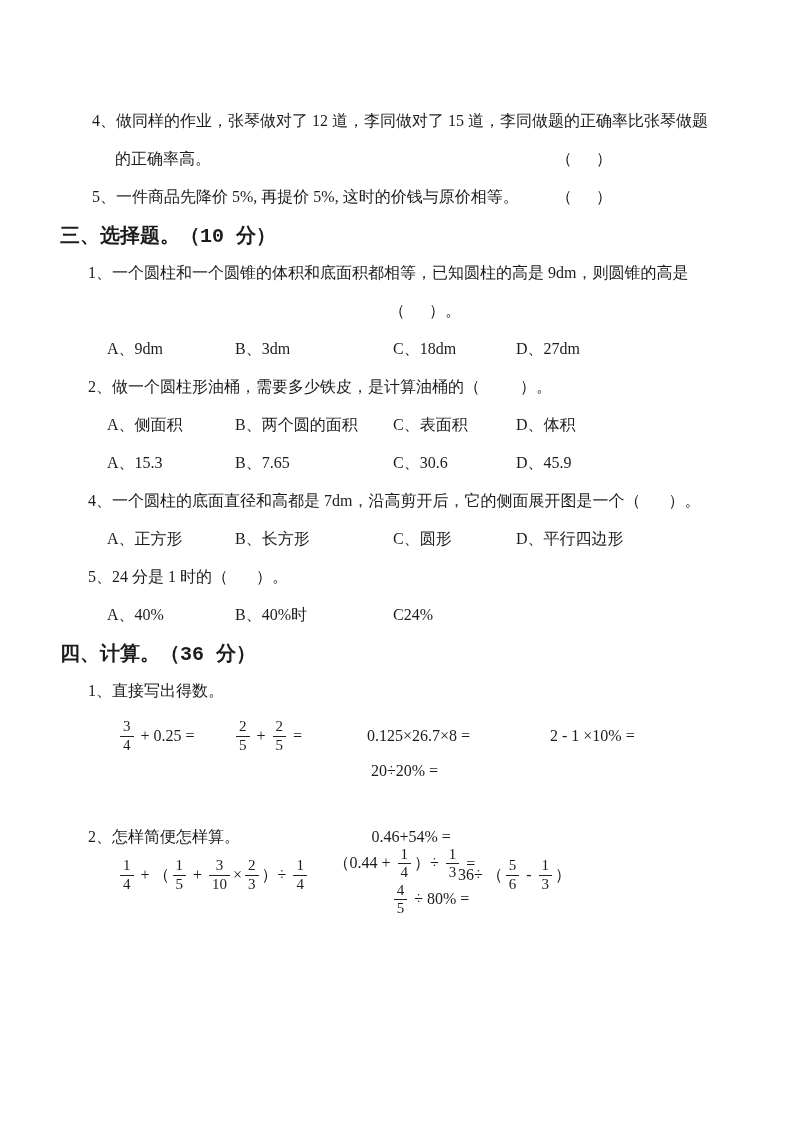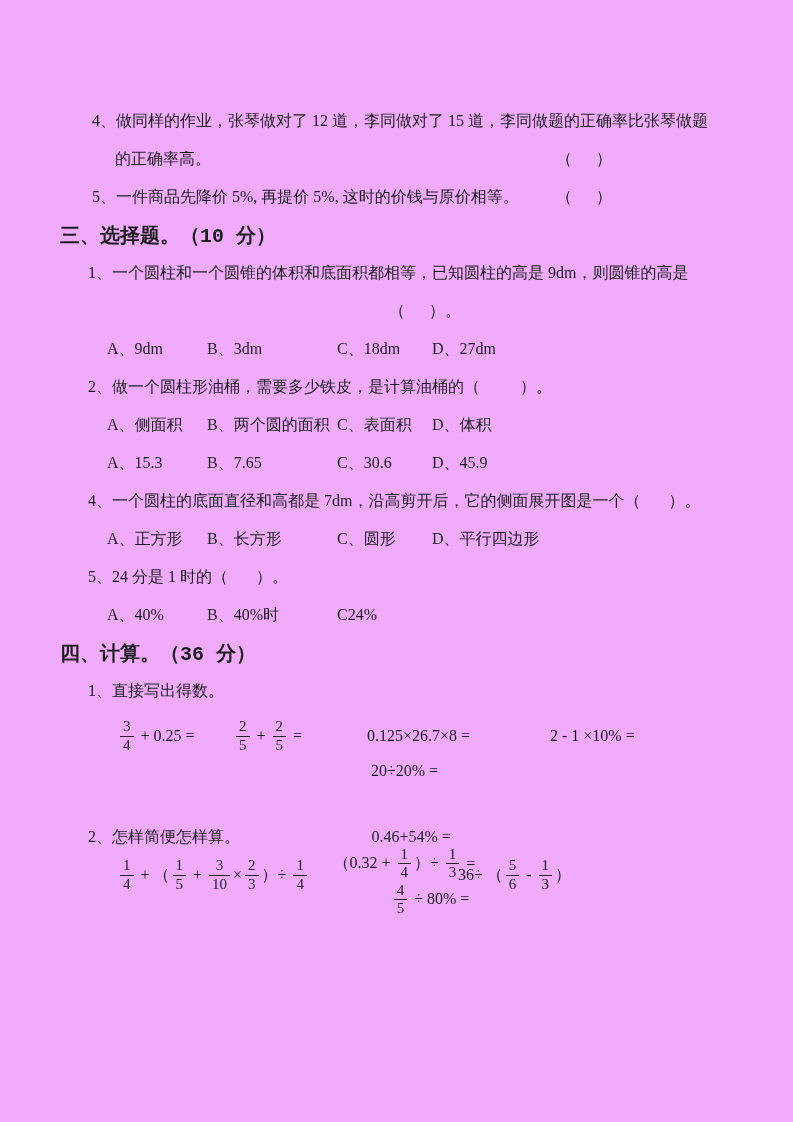--- a/index.html
+++ b/index.html
@@ -1,28 +1,28 @@
 <!DOCTYPE html>
 <html><head>
 <meta charset="utf-8">
 <style>
   html,body { margin:0; padding:0; background:#888; }
   .page {
-    width:793px; height:1122px; background:#f0abfc; position:relative;
+    width:793px; height:1122px; background:#ffffff; position:relative;
     font-family:"Liberation Serif","DejaVu Serif",serif;
     color:#1c1c1c; font-size:16px; margin:0 auto; overflow:hidden;
   }
   .content { position:absolute; left:60px; top:102px; width:675px; }
   .line { min-height:38px; display:flex; align-items:center; }
   .pre { white-space:pre; }
   .sec-title { font-weight:bold; font-size:20px;font-family:Liberation Mono, monospace; }
   .indent-q { padding-left:28px; }
   .indent-wrap { padding-left:55px;justify-content:center; }
   .indent-item { padding-left:32px; }
-  .opts { display:grid; grid-template-columns:100px 130px 95px auto; padding-left:47px; align-items:center; }
+  .opts { display:grid; grid-template-columns:100px 130px 95px auto; padding-left:47px; align-items:center;gap:28px; }
   .bracket-right { margin-left:auto; margin-right:123px; white-space:pre; }
   .math-row { display:flex; align-items:center; height:52px; }
   .math-row .expr { display:flex; align-items:center; white-space:pre; }
   .mrow1 { padding-left:57px; }
   .mrow1 .e1 { width:116px; } .mrow1 .e2 { width:134px; } .mrow1 .e3 { width:183px; }
   .mrow2 { padding-left:65px;flex-direction:column; }
   .mrow2 .e1 { width:118px; } .mrow2 .e2 { width:117px;margin-top:48px; } .mrow2 .e3 { width:193px; }
   .mrow3 { padding-left:57px; height:54px; }
   .mrow3 .e1 { width:341px; }
   .frac { display:inline-block; vertical-align:middle; text-align:center; margin:0 3px; font-size:15px; line-height:1.15; }
@@ -111,21 +111,21 @@
 
     <div class="math-row mrow1">
       <span class="expr e1"><span class="frac"><span class="num">3</span><span class="den">4</span></span><span class="mtxt"> + 0.25 =</span></span>
       <span class="expr e2"><span class="frac"><span class="num">2</span><span class="den">5</span></span><span class="mtxt"> + </span><span class="frac"><span class="num">2</span><span class="den">5</span></span><span class="mtxt"> =</span></span>
       <span class="expr e3"><span class="mtxt">0.125×26.7×8 =</span></span>
       <span class="expr e4"><span class="mtxt">2 - 1 ×10% =</span></span>
     </div>
     <div class="math-row mrow2">
       <span class="expr e1"><span class="mtxt">20÷20% =</span></span>
       <span class="expr e2"><span class="mtxt">0.46+54% =</span></span>
-      <span class="expr e3"><span class="mtxt">（0.32 + </span><span class="frac"><span class="num">1</span><span class="den">4</span></span><span class="mtxt">）÷ </span><span class="frac"><span class="num">1</span><span class="den">3</span></span><span class="mtxt"> =</span></span>
+      <span class="expr e3"><span class="mtxt">（0.44 + </span><span class="frac"><span class="num">1</span><span class="den">4</span></span><span class="mtxt">）÷ </span><span class="frac"><span class="num">1</span><span class="den">3</span></span><span class="mtxt"> =</span></span>
       <span class="expr e4"><span class="frac"><span class="num">4</span><span class="den">5</span></span><span class="mtxt"> ÷ 80% =</span></span>
     </div>
 
     <div class="sub-line indent-q">
       <span class="pre">2、怎样简便怎样算。</span>
     </div>
     <div class="math-row mrow3">
       <span class="expr e1"><span class="frac"><span class="num">1</span><span class="den">4</span></span><span class="mtxt"> + （</span><span class="frac"><span class="num">1</span><span class="den">5</span></span><span class="mtxt"> + </span><span class="frac"><span class="num">3</span><span class="den">10</span></span><span class="mtxt">×</span><span class="frac"><span class="num">2</span><span class="den">3</span></span><span class="mtxt">）÷ </span><span class="frac"><span class="num">1</span><span class="den">4</span></span></span>
       <span class="expr e2"><span class="mtxt">36÷ （</span><span class="frac"><span class="num">5</span><span class="den">6</span></span><span class="mtxt"> - </span><span class="frac"><span class="num">1</span><span class="den">3</span></span><span class="mtxt">）</span></span>
     </div>

